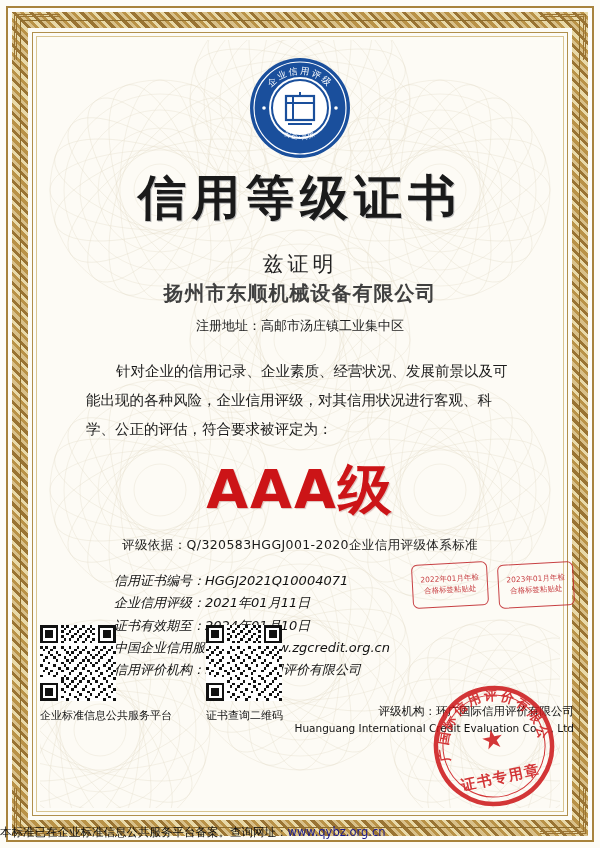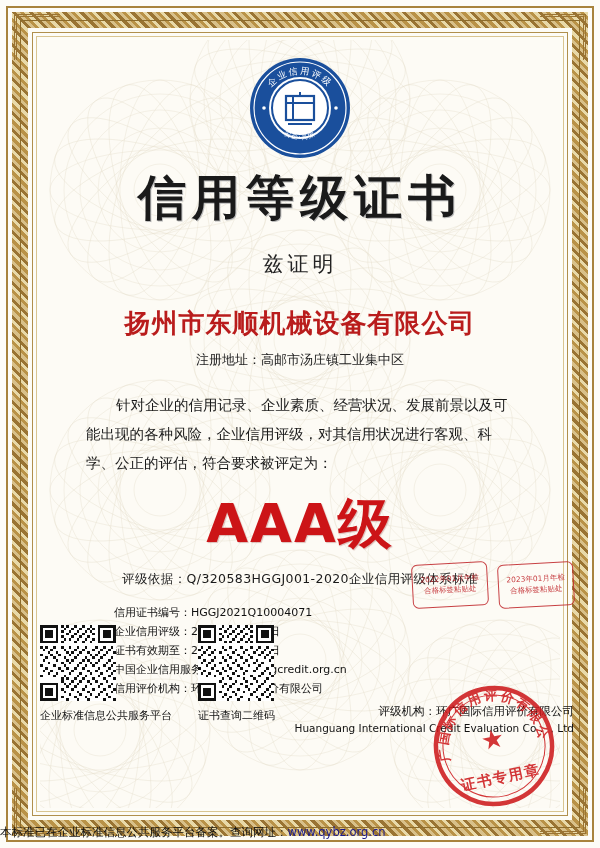--- a/index.html
+++ b/index.html
@@ -119,24 +119,24 @@
     letter-spacing: 4px;
     font-family: "DejaVu Sans", "Liberation Sans", sans-serif;
   }
   .credit-code {
     margin-top: 14px;
     font-size: 13px;
     color: #222;
     font-family: "DejaVu Sans", "Liberation Sans", sans-serif;
   }
   .company {
-    margin-top: 28px;
-    font-size: 26px;
+    margin-top: 2px;
+    font-size: 20px;
     font-weight: bold;
-    color: #b91c1c;
+    color: #404040;
     letter-spacing: 1px;
     font-family: "DejaVu Sans", "Liberation Sans", sans-serif;
   }
   .address {
     margin-top: 10px;
     font-size: 13px;
     color: #222;
     font-family: "DejaVu Sans", "Liberation Sans", sans-serif;
   }
 
@@ -164,24 +164,25 @@
     margin-top: 10px;
     font-size: 12.5px;
     color: #1a1a1a;
     font-family: "DejaVu Sans", "Liberation Sans", sans-serif;
     letter-spacing: 0.4px;
   }
 
   .details {
     margin: 16px 0 0 74px;
     text-align: left;
-    font-size: 11px;
+    font-size: 13px;
     line-height: 1.72;
     color: #111;
     font-family: "DejaVu Sans", "Liberation Sans", sans-serif;
+    font-style: italic;
   }
   .details .row { white-space: nowrap; }
 
   
   .annual-seals {
     position: absolute;
     right: 26px;
     top: 563px;
     display: flex;
     gap: 10px;
@@ -203,21 +204,21 @@
   }
   .annual-seal span { display: block; }
 
   
   .qr-area {
     position: absolute;
     left: 40px;
     top: 625px;
     width: 260px;
     display: flex;
-    gap: 26px;
+    gap: 34px;
   }
   .qr-block { text-align: center; }
   .qr-img { width: 76px; height: 76px; background: #fff; }
   .qr-cap {
     margin-top: 7px;
     font-size: 11px;
     color: #111;
     font-family: "DejaVu Sans", "Liberation Sans", sans-serif;
   }
 

